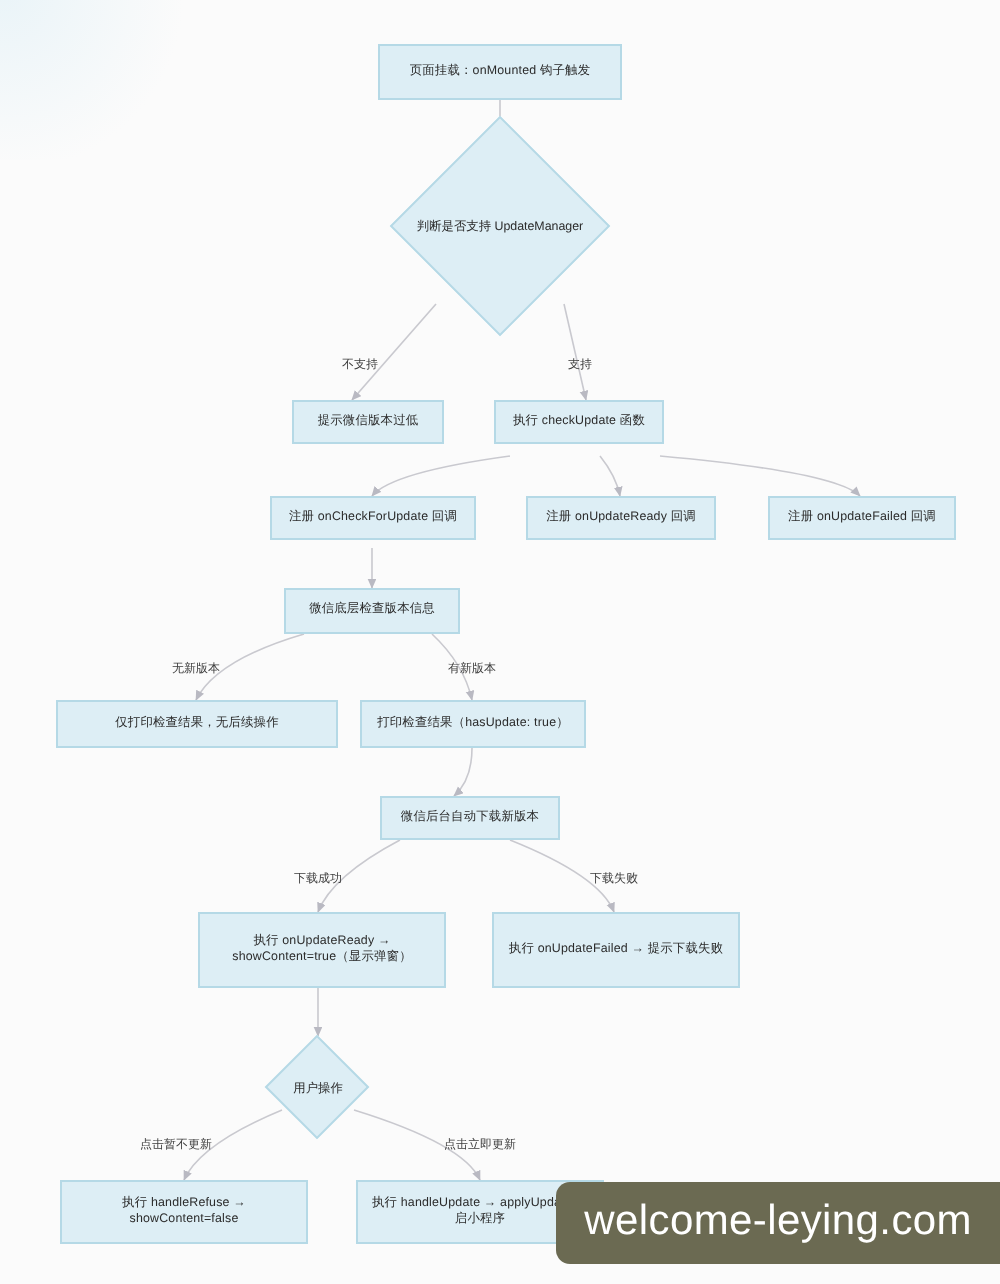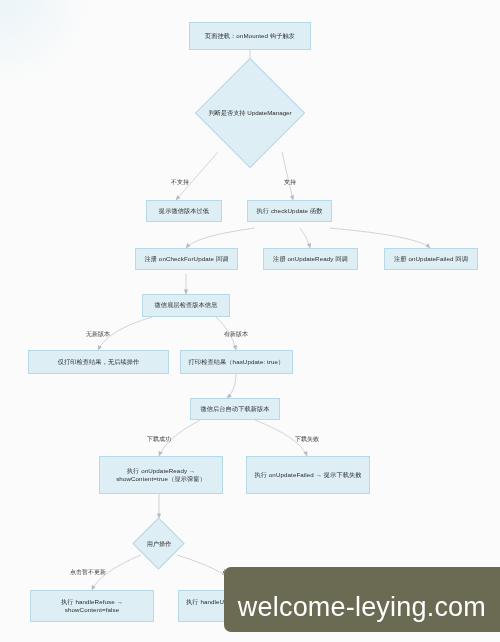--- a/index.html
+++ b/index.html
@@ -81,22 +81,22 @@
     color: #3d3d3d;
     white-space: nowrap;
     transform: translateX(-50%);
   }
   .watermark {
     position: absolute;
     right: 0px;
     bottom: 10px;
     background: #6b6a52;
     color: #ffffff;
-    font-size: 27px;
-    padding: 25px 14px 9px 14px;
+    font-size: 21px;
+    padding: 8px 14px 9px 14px;
     border-radius: 7px 0 0 7px;
     letter-spacing: 0.2px;
     font-family: "Liberation Sans", "DejaVu Sans", sans-serif;
   }
 </style>
 </head>
 <body>
 
 <div id="canvas">
 

